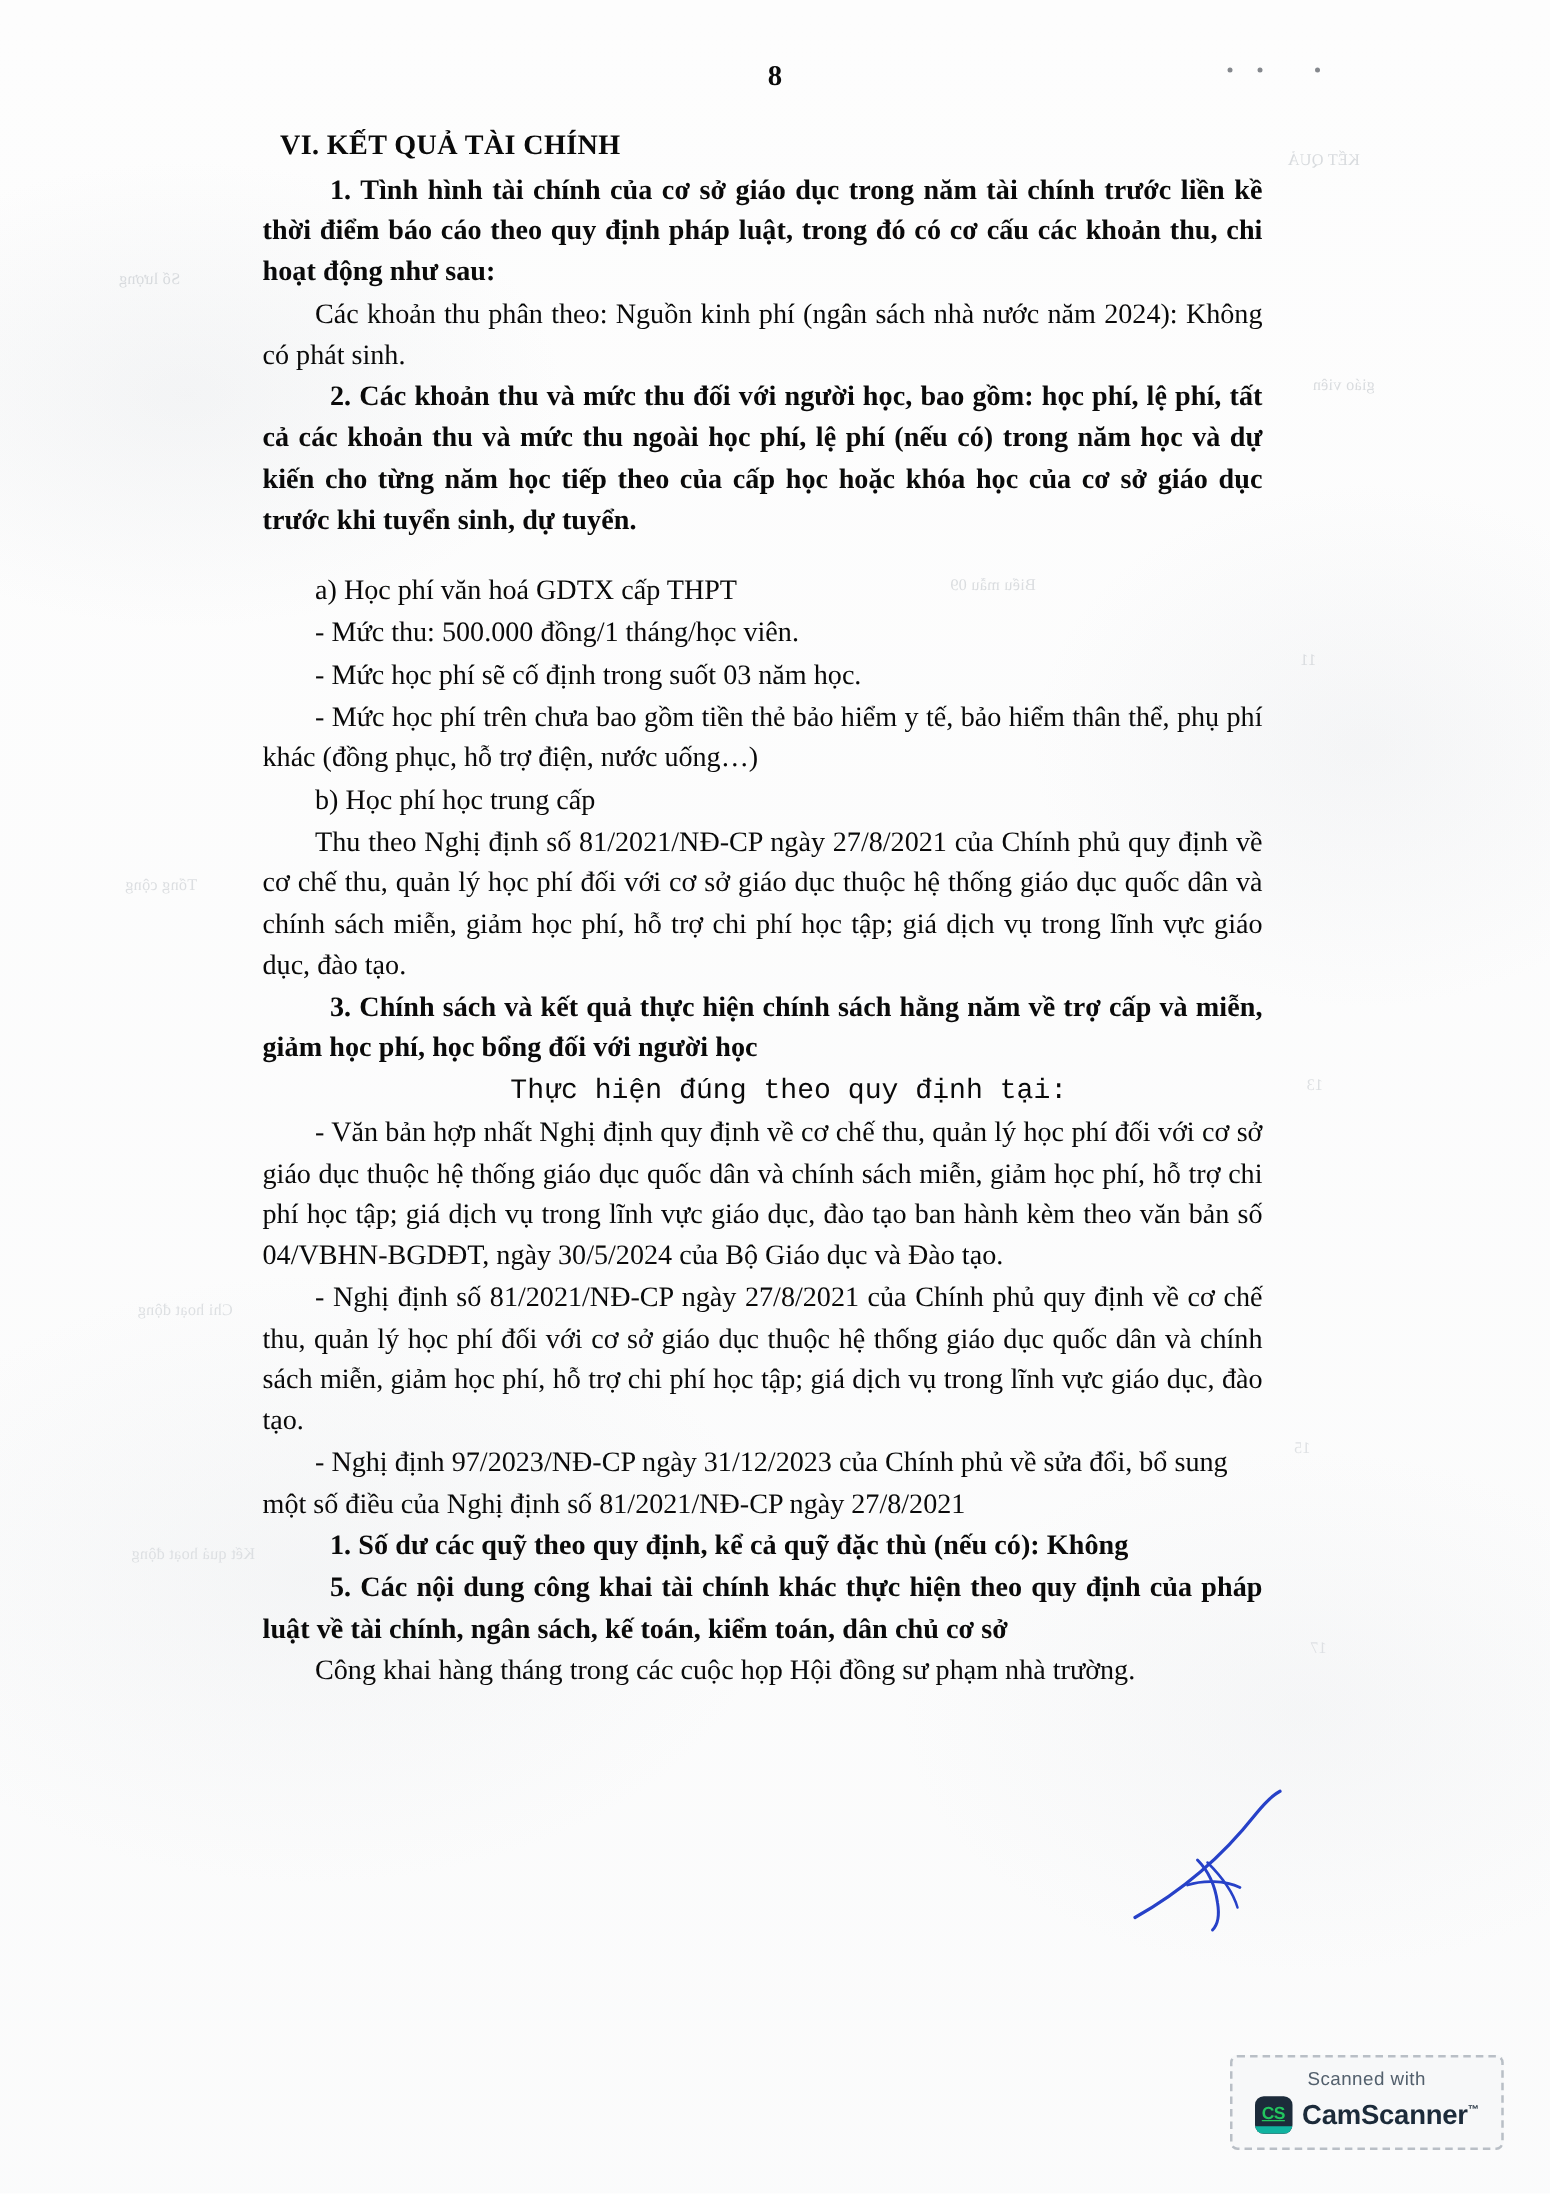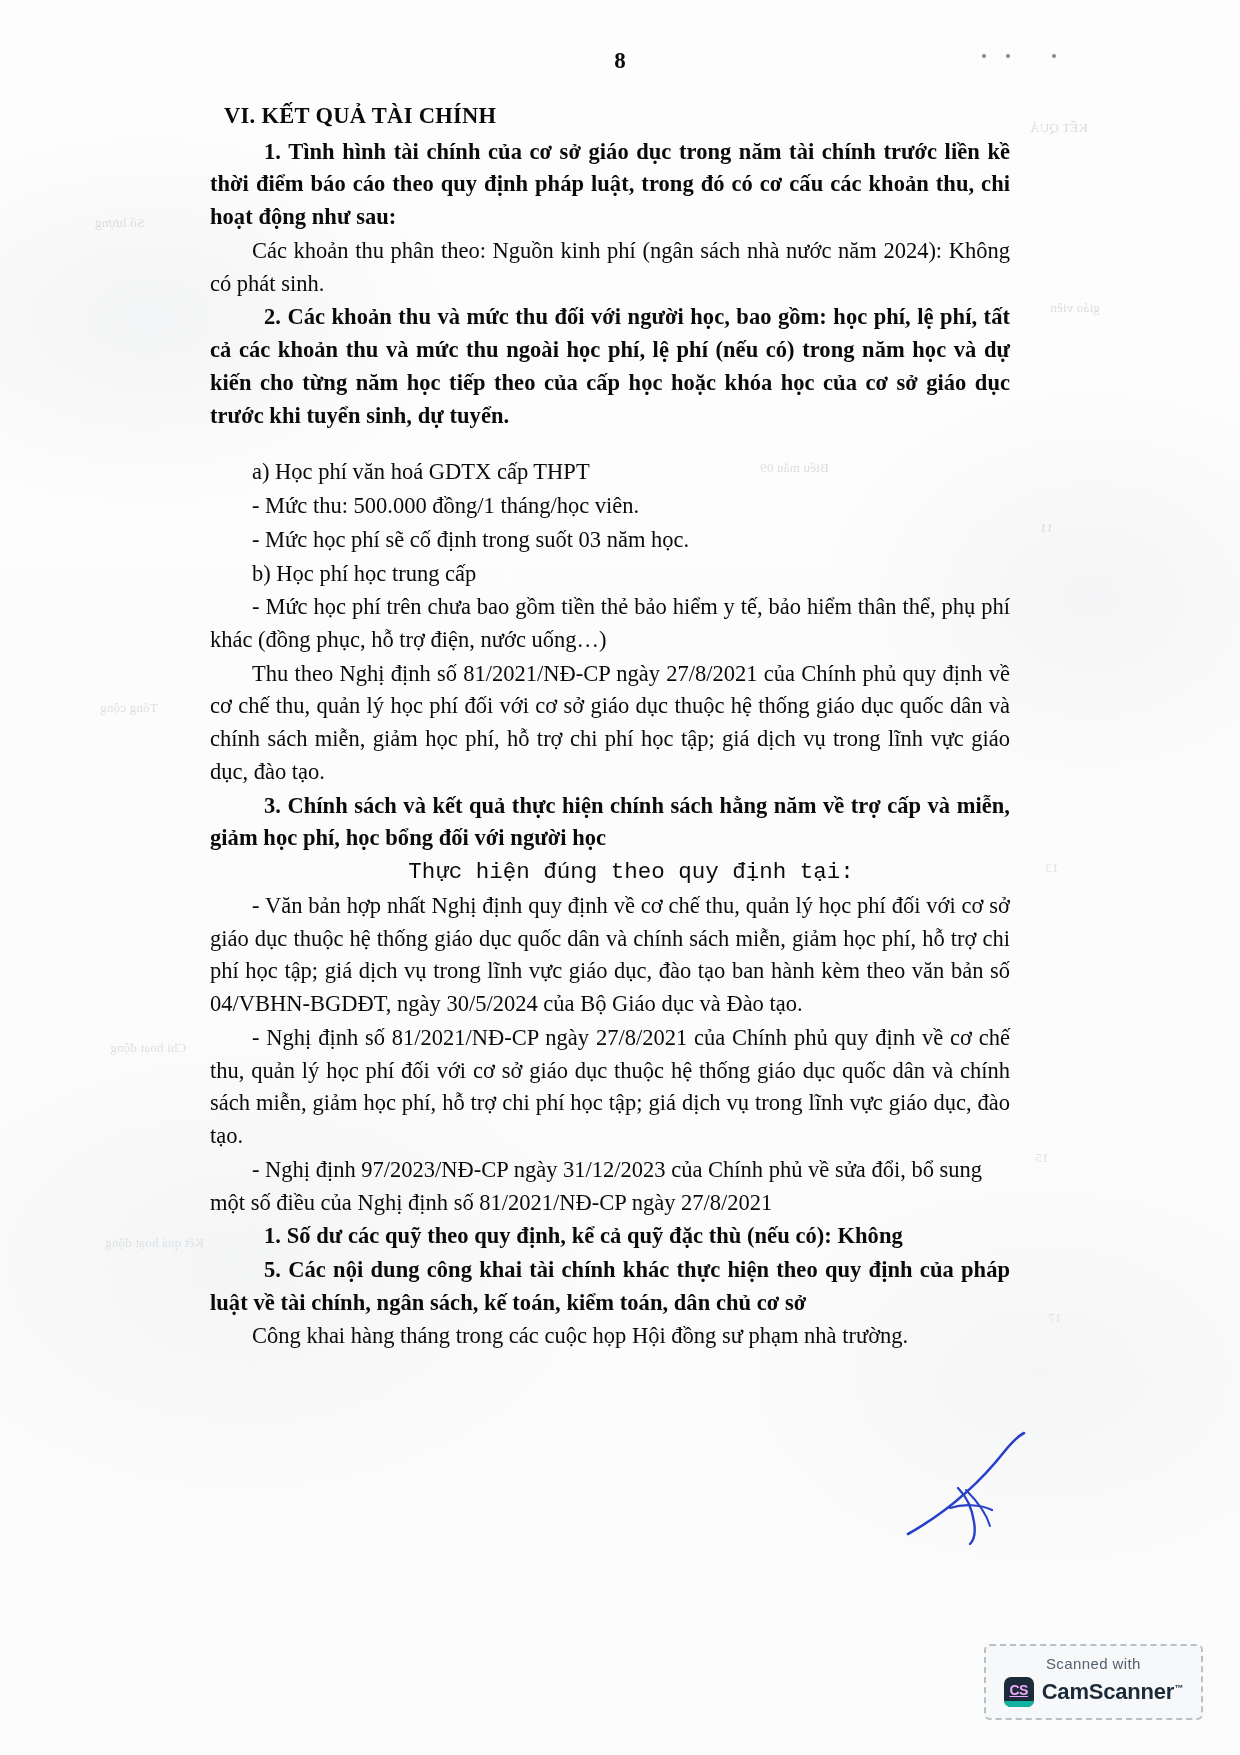--- a/index.html
+++ b/index.html
@@ -159,21 +159,21 @@
     background: #1c2b3a;
     overflow: hidden;
     flex: 0 0 auto;
   }
   .cs-logo .cs-text {
     position: absolute;
     inset: 0;
     display: flex;
     align-items: center;
     justify-content: center;
-    color: #f0abfc;
+    color: #22c55e;
     font-size: 14px;
     font-weight: bold;
     letter-spacing: -0.5px;
     padding-bottom: 4px;
     box-sizing: border-box;
     text-decoration: underline;
   }
   .cs-logo .cs-bar {
     position: absolute;
     left: 0; right: 0; bottom: 0;
@@ -229,23 +229,23 @@
     <p class="indent gap-xs">Các khoản thu phân theo: Nguồn kinh phí (ngân sách nhà nước năm 2024): Không có phát sinh.</p>
 
     <p class="b indent-lg gap-xs">2. Các khoản thu và mức thu đối với người học, bao gồm: học phí, lệ phí, tất cả các khoản thu và mức thu ngoài học phí, lệ phí (nếu có) trong năm học và dự kiến cho từng năm học tiếp theo của cấp học hoặc khóa học của cơ sở giáo dục trước khi tuyển sinh, dự tuyển.</p>
 
     <p class="indent gap-xs" style="text-align:left;margin-top:24px;">a)  Học phí văn hoá GDTX cấp THPT</p>
 
     <p class="indent gap-xs" style="text-align:left;">- Mức thu: 500.000 đồng/1 tháng/học viên.</p>
 
     <p class="indent gap-xs" style="text-align:left;">- Mức học phí sẽ cố định trong suốt 03 năm học.</p>
 
+    <p class="indent gap-xs">- Mức học phí trên chưa bao gồm tiền thẻ bảo hiểm y tế, bảo hiểm thân thể, phụ phí khác (đồng phục, hỗ trợ điện, nước uống…)</p>
+
     <p class="indent gap-xs" style="text-align:left;">b) Học phí học trung cấp</p>
-
-    <p class="indent gap-xs">- Mức học phí trên chưa bao gồm tiền thẻ bảo hiểm y tế, bảo hiểm thân thể, phụ phí khác (đồng phục, hỗ trợ điện, nước uống…)</p>
 
     <p class="indent gap-xs"> Thu theo Nghị định số 81/2021/NĐ-CP ngày 27/8/2021 của Chính phủ quy định về cơ chế thu, quản lý học phí đối với cơ sở giáo dục thuộc hệ thống giáo dục quốc dân và chính sách miễn, giảm học phí, hỗ trợ chi phí học tập; giá dịch vụ trong lĩnh vực giáo dục, đào tạo.</p>
 
     <p class="b indent-lg gap-xs">3. Chính sách và kết quả thực hiện chính sách hằng năm về trợ cấp và miễn, giảm học phí, học bổng đối với người học</p>
 
     <p class="indent gap-xs" style="text-align:center;font-family:Liberation Mono, monospace;">Thực hiện đúng theo quy định tại:</p>
 
     <p class="indent gap-xs">-  Văn bản hợp nhất Nghị định quy định về cơ chế thu, quản lý học phí đối với cơ sở giáo dục thuộc hệ thống giáo dục quốc dân và chính sách miễn, giảm học phí, hỗ trợ chi phí học tập; giá dịch vụ trong lĩnh vực giáo dục, đào tạo ban hành kèm theo văn bản số 04/VBHN-BGDĐT, ngày 30/5/2024 của Bộ Giáo dục và Đào tạo.</p>
 
     <p class="indent gap-xs">- Nghị định số 81/2021/NĐ-CP ngày 27/8/2021 của Chính phủ quy định về cơ chế thu, quản lý học phí đối với cơ sở giáo dục thuộc hệ thống giáo dục quốc dân và chính sách miễn, giảm học phí, hỗ trợ chi phí học tập; giá dịch vụ trong lĩnh vực giáo dục, đào tạo.</p>

